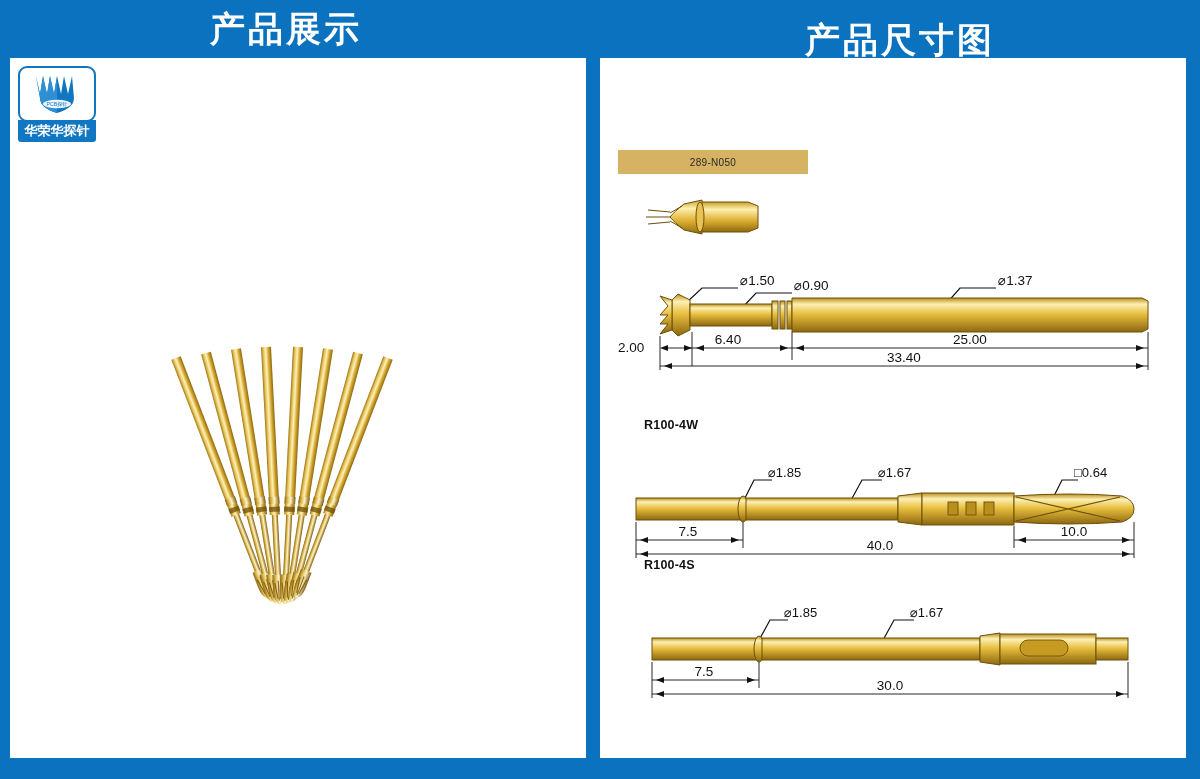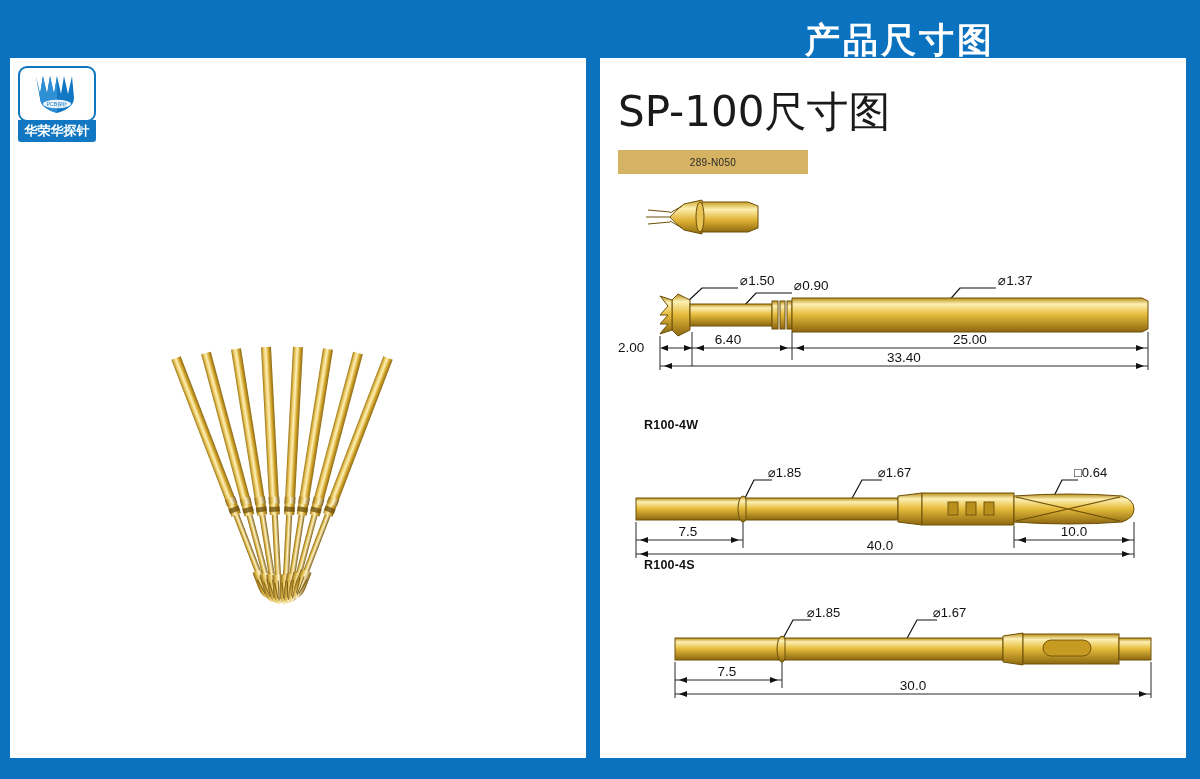--- a/index.html
+++ b/index.html
@@ -80,20 +80,23 @@
   svg { display: block; overflow: visible; }
   .nb { font-family: "Liberation Sans","DejaVu Sans",sans-serif; }
 </style>
 </head>
 <body>
 
 <div class="page">
 
   <div class="panel panel-left">
 
+    <div class="hdr">
+      <span class="hdr-text">产品展示</span>
+    </div>
 
     <div class="body-card">
 
       <div class="logo">
         <div class="logo-box">
           <svg width="74" height="52" viewBox="0 0 74 52">
             <path d="M16 8 L20 26 L23 8 L27 26 L30 8 L34 26 L37 8 L41 26 L44 8 L48 26 L52 8
                      L54 30 Q54 40 37 45 Q20 40 20 30 Z" fill="#1177c2"></path>
             <path d="M16 8 L20 26 L23 8 L27 26 L30 8 L34 26 L37 8 L37 45 Q20 40 20 30 Z" fill="#2f8fd4"></path>
             <ellipse cx="37" cy="36" rx="14" ry="4.2" fill="#ffffff" opacity="0.92"></ellipse>
@@ -146,21 +149,20 @@
   </div>
 
   <div class="panel panel-right">
 
     <div class="hdr">
       <span class="hdr-text">产品尺寸图</span>
     </div>
 
     <div class="body-card">
 
-      <div class="dw-title">SP-100尺寸图</div>
 
       <div class="part-badge">289-N050</div>
 
       <svg class="tip-art" viewBox="0 0 140 50">
         <defs>
           <linearGradient id="tipG" x1="0" y1="0" x2="0" y2="1">
             <stop offset="0%" stop-color="#caa129"></stop>
             <stop offset="25%" stop-color="#fdefae"></stop>
             <stop offset="60%" stop-color="#e0b235"></stop>
             <stop offset="100%" stop-color="#8f6a0e"></stop>
@@ -281,21 +283,21 @@
             <path d="M530 118 L522 115 L522 121 Z"></path>
           </g>
           <g class="nb" font-size="13.5" fill="#111">
             <text x="88" y="100" text-anchor="middle">7.5</text>
             <text x="280" y="114" text-anchor="middle">40.0</text>
             <text x="474" y="100" text-anchor="middle">10.0</text>
           </g>
         </svg>
       </div>
 
-      <div class="dwg" style="top:500px; left:0; width:586px; height:130px;padding-left:23px;">
+      <div class="dwg" style="top:500px; left:0; width:586px; height:130px;">
         <div class="dwg-label" style="left:44px; top:0;">R100-4S</div>
         <svg width="586" height="130" viewBox="0 0 586 130" style="margin-top:18px;">
           <g stroke="#111" stroke-width="1.2" fill="none">
             <path d="M158 66 L170 44 L188 44"></path>
             <path d="M282 66 L294 44 L314 44"></path>
           </g>
           <g class="nb" font-size="13" fill="#111">
             <text x="184" y="41">⌀1.85</text>
             <text x="310" y="41">⌀1.67</text>
           </g>

